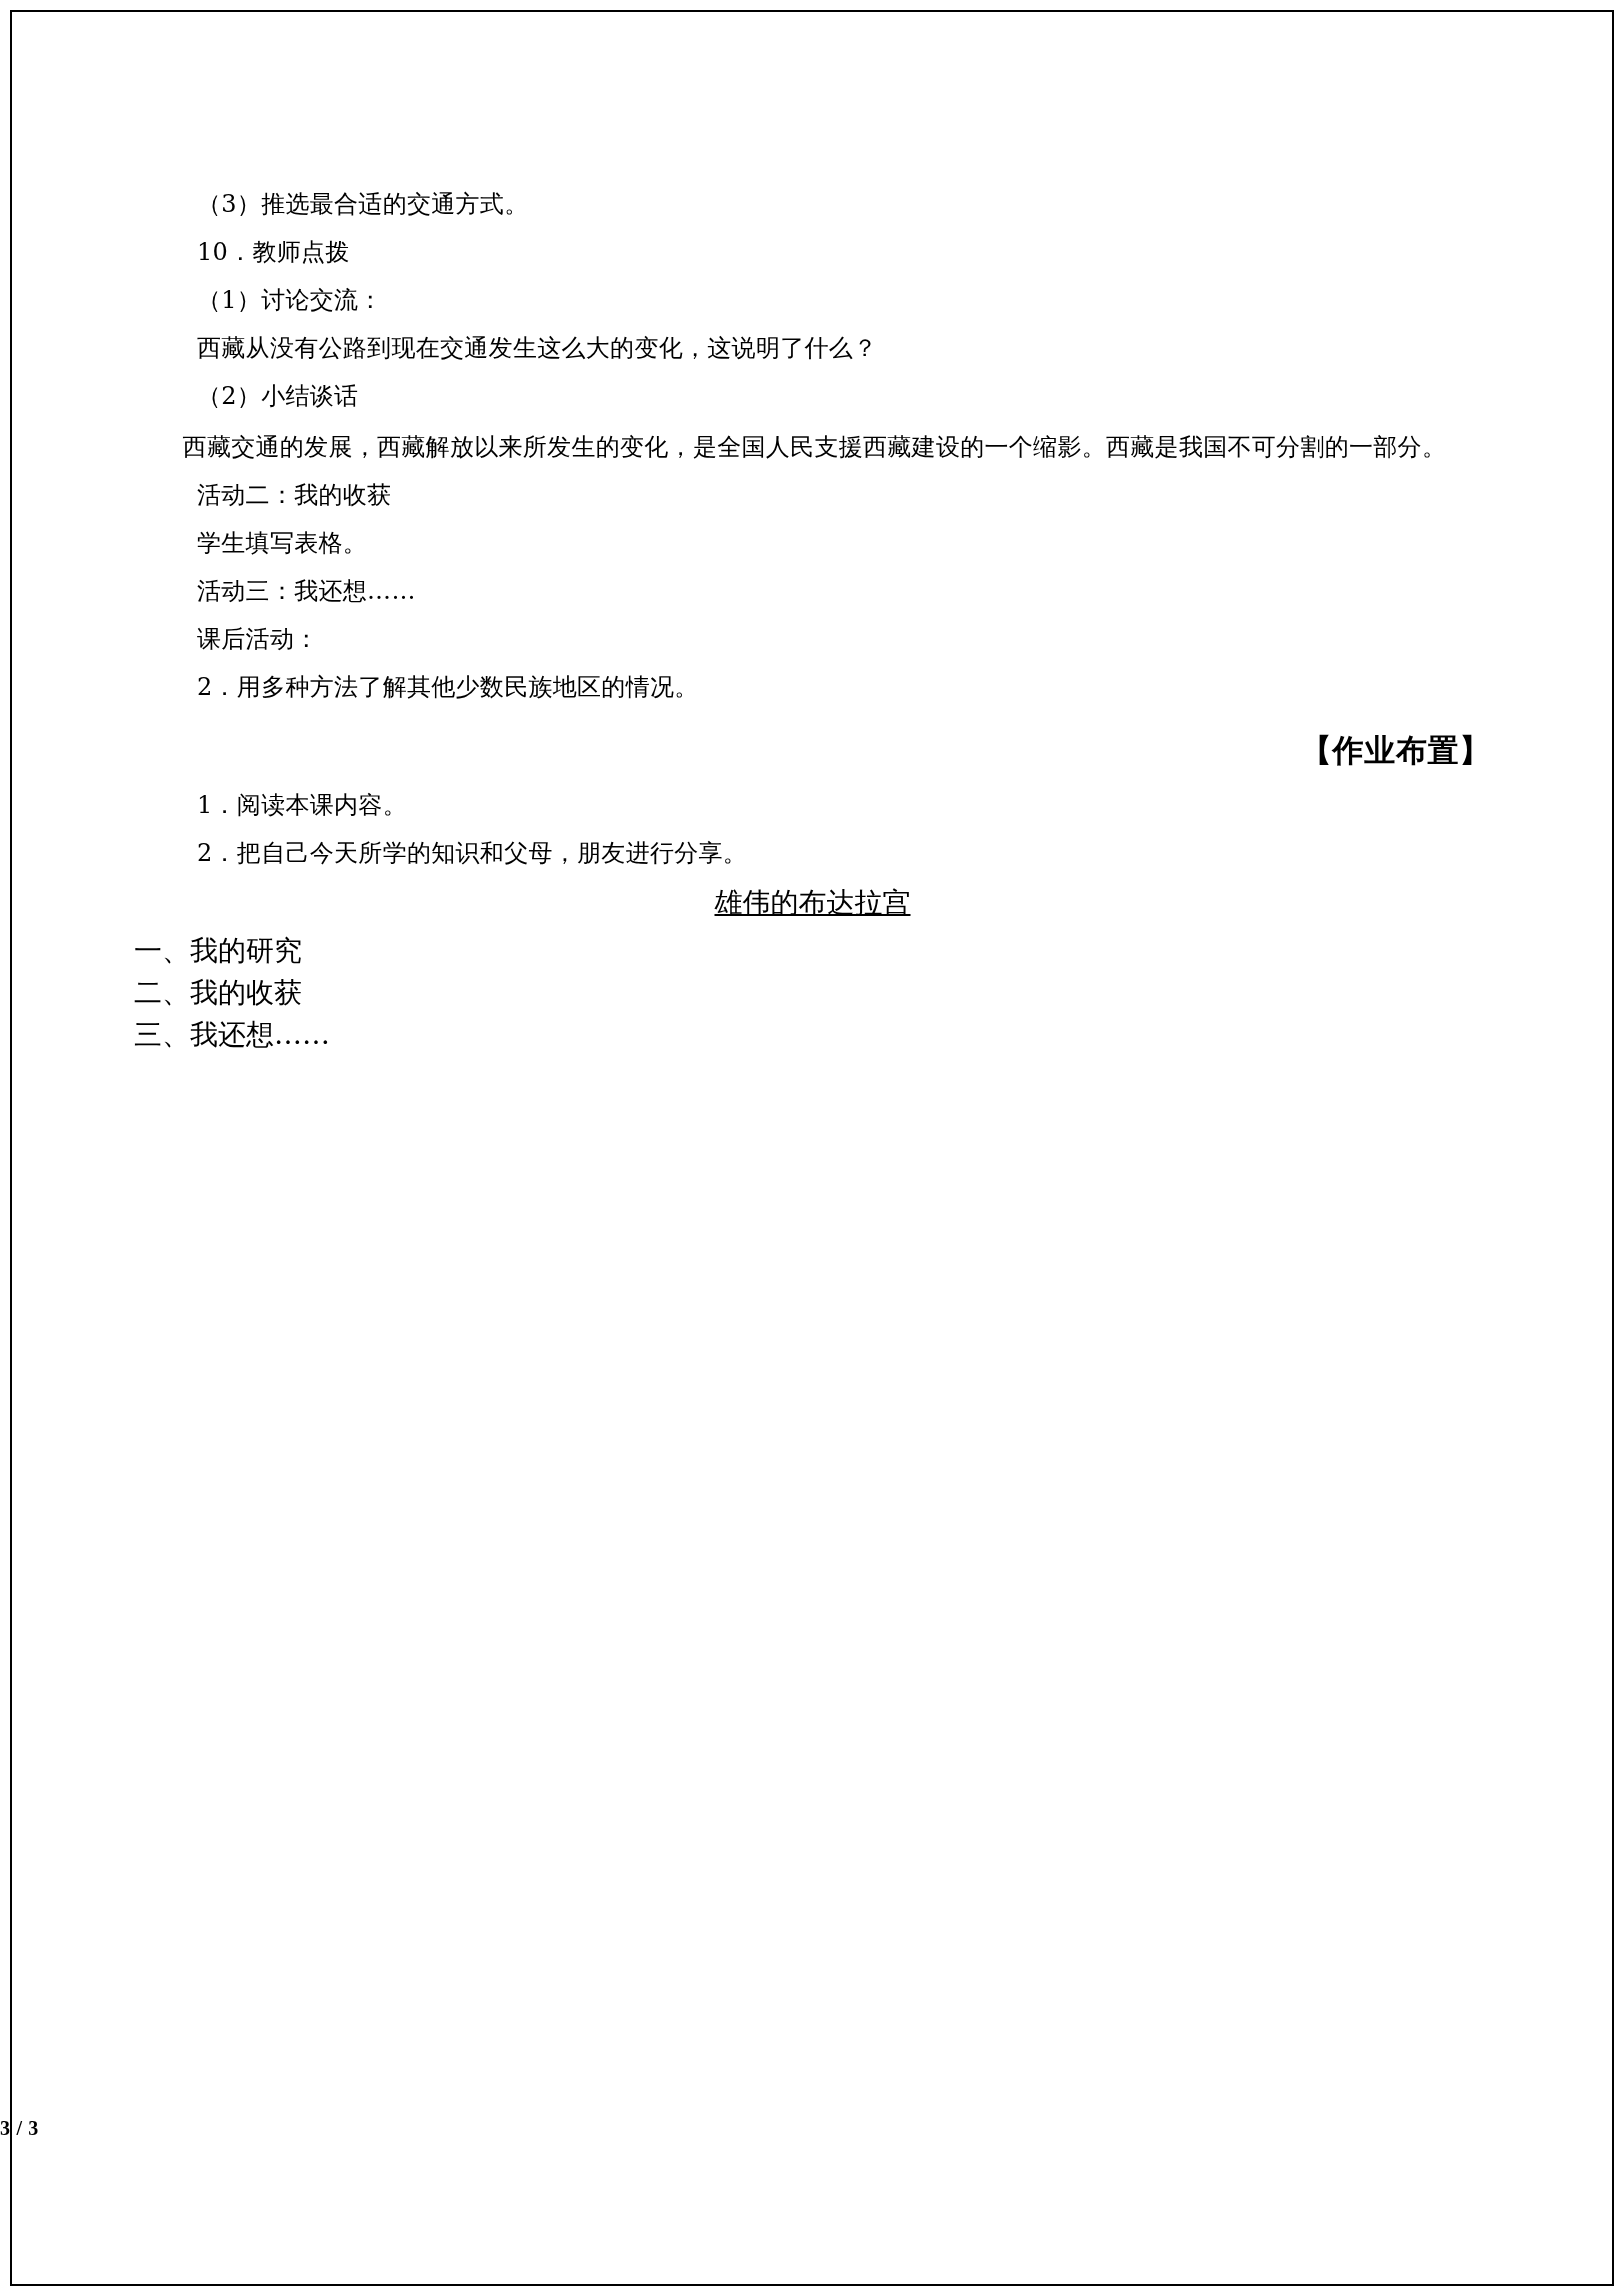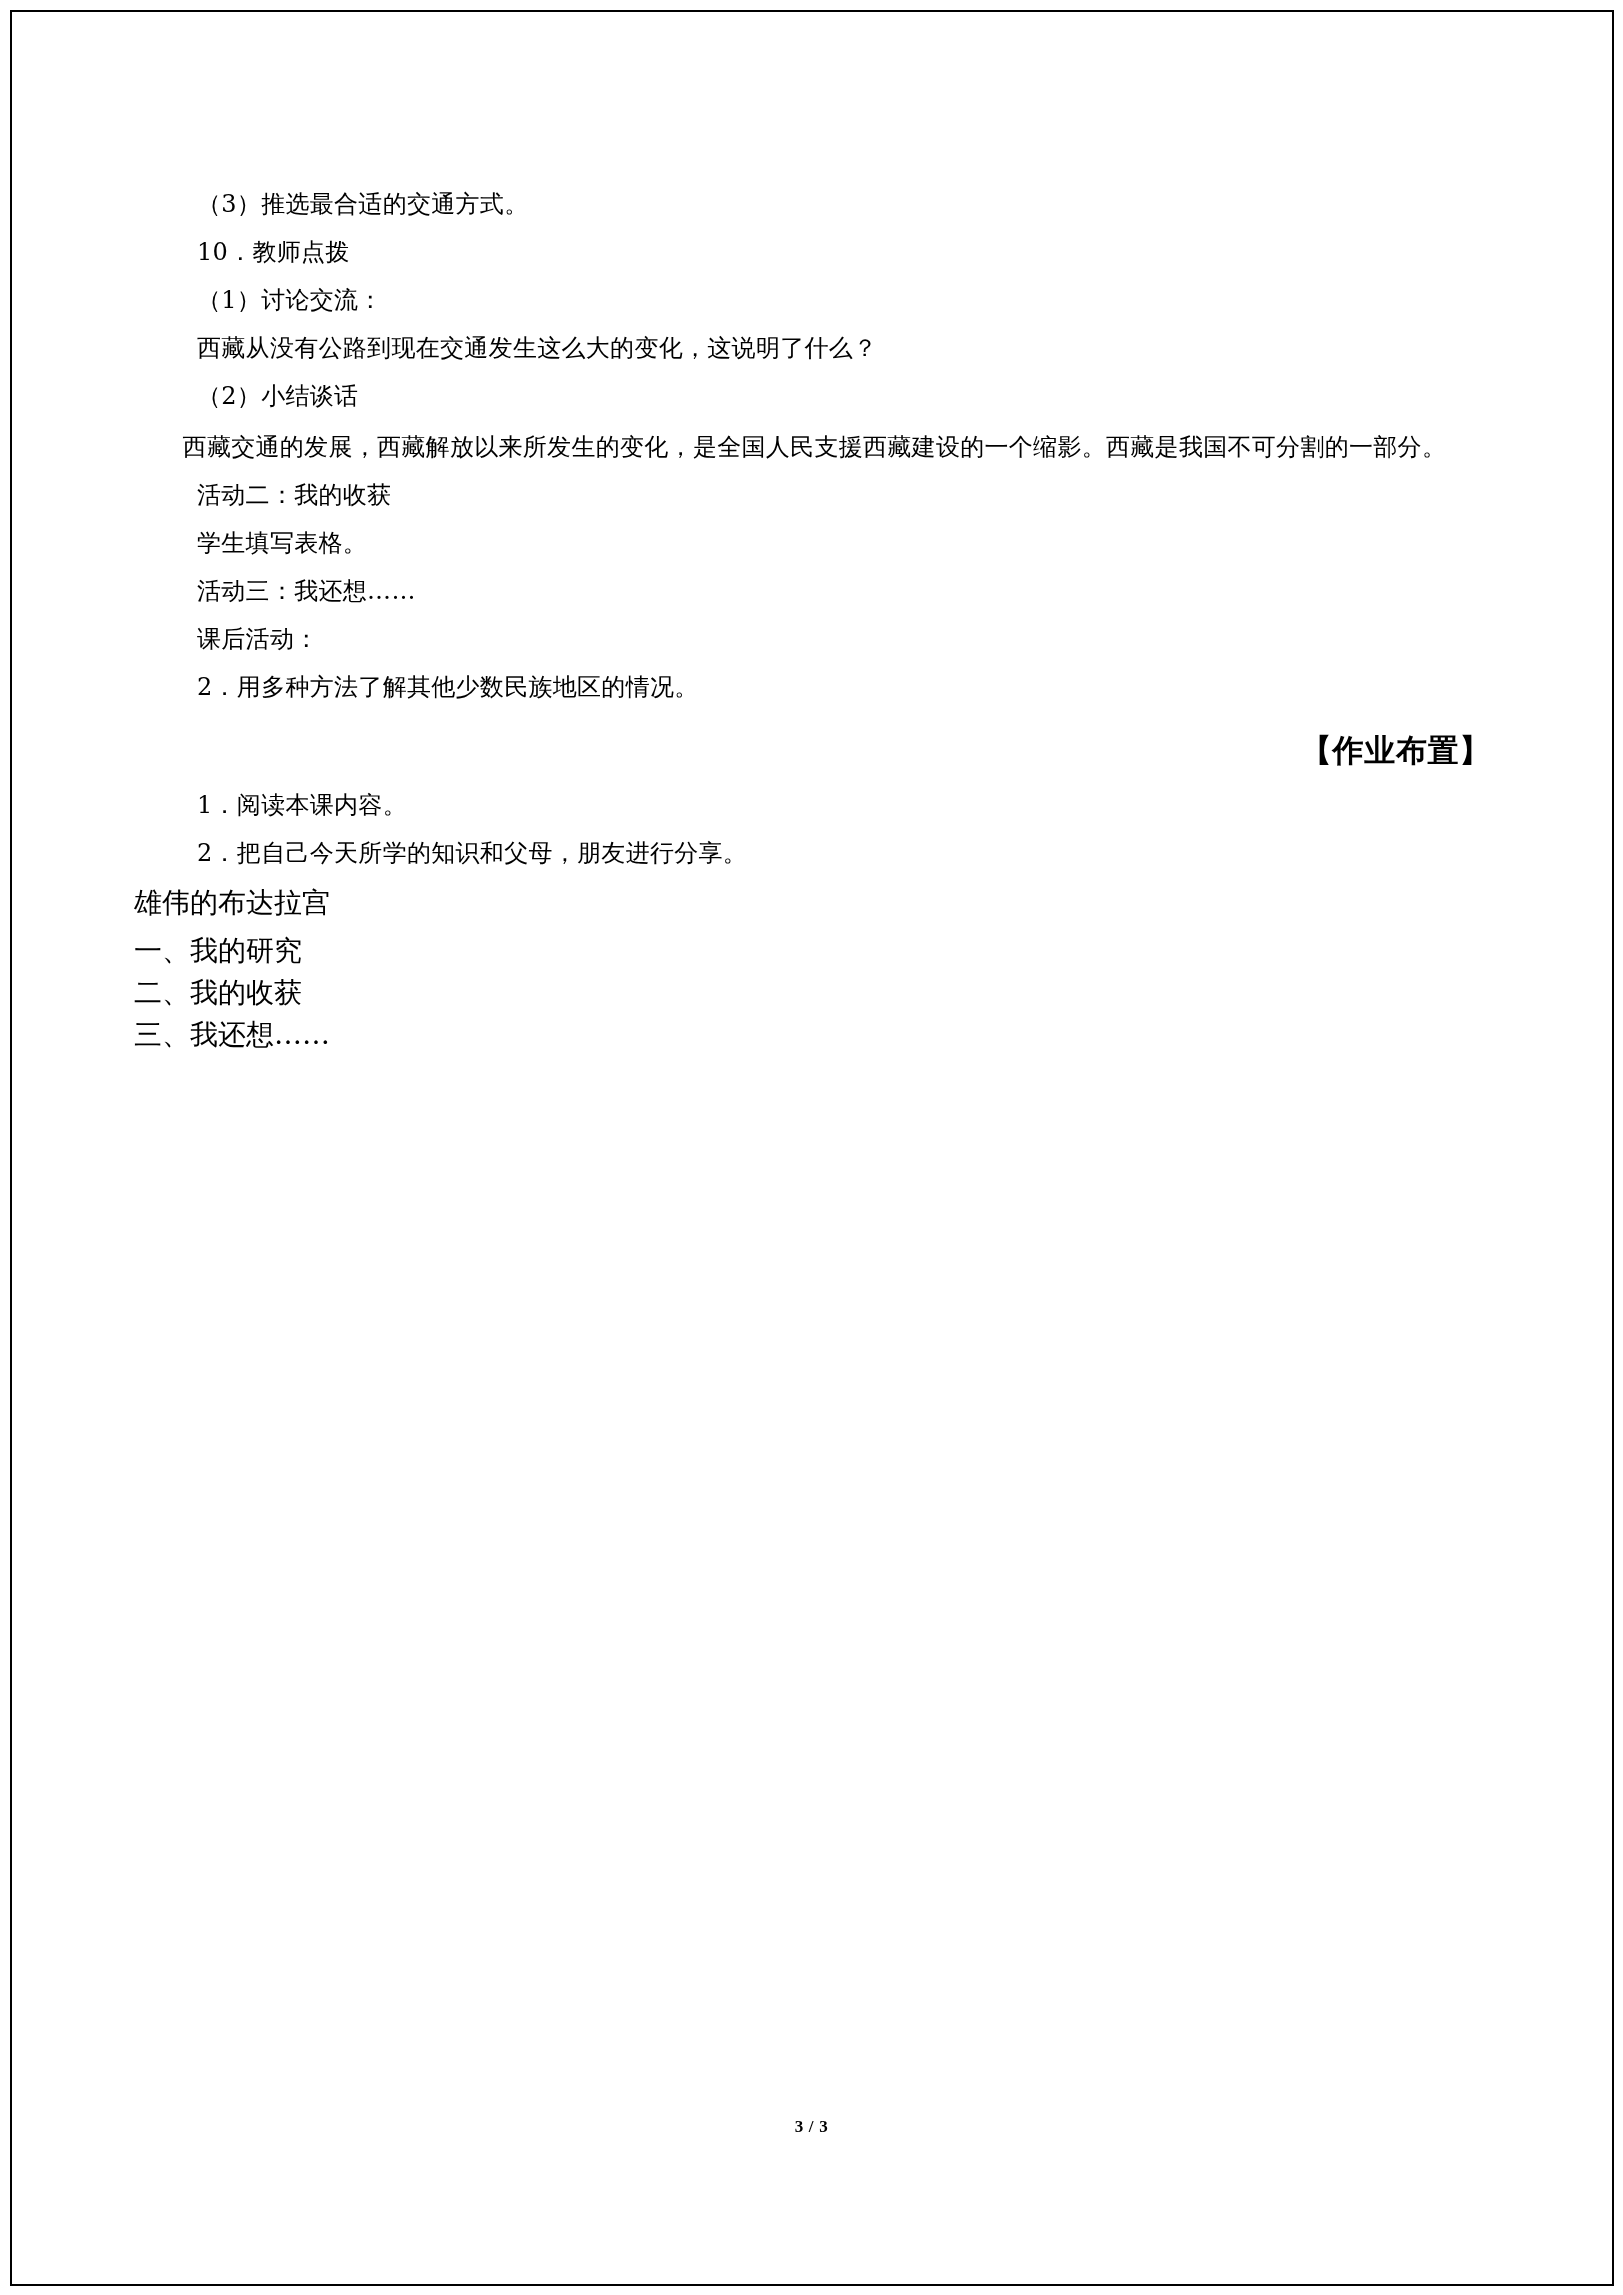--- a/index.html
+++ b/index.html
@@ -65,30 +65,31 @@
   .board-line {
     font-size: 28px;
     line-height: 1.5;
     margin: 0;
     padding-left: 0;
   }
   .board-title {
     font-size: 28px;
     line-height: 1.6;
     margin: 0 0 4.1px 0;
-    text-align: left;
+    text-align: center;
+    text-decoration: underline;
   }
   .footer {
     position: absolute;
     left: 0;
     top: 2117px;
     width: 1623px;
-    text-align: center;
+    text-align: left;
     font-family: "Liberation Serif", "DejaVu Serif", serif;
-    font-size: 17px;
+    font-size: 20px;
     font-weight: bold;
     letter-spacing: 0.7px;
   }
 </style>
 </head>
 <body>
 
 <div class="page">
   <div class="page-border"></div>
 

